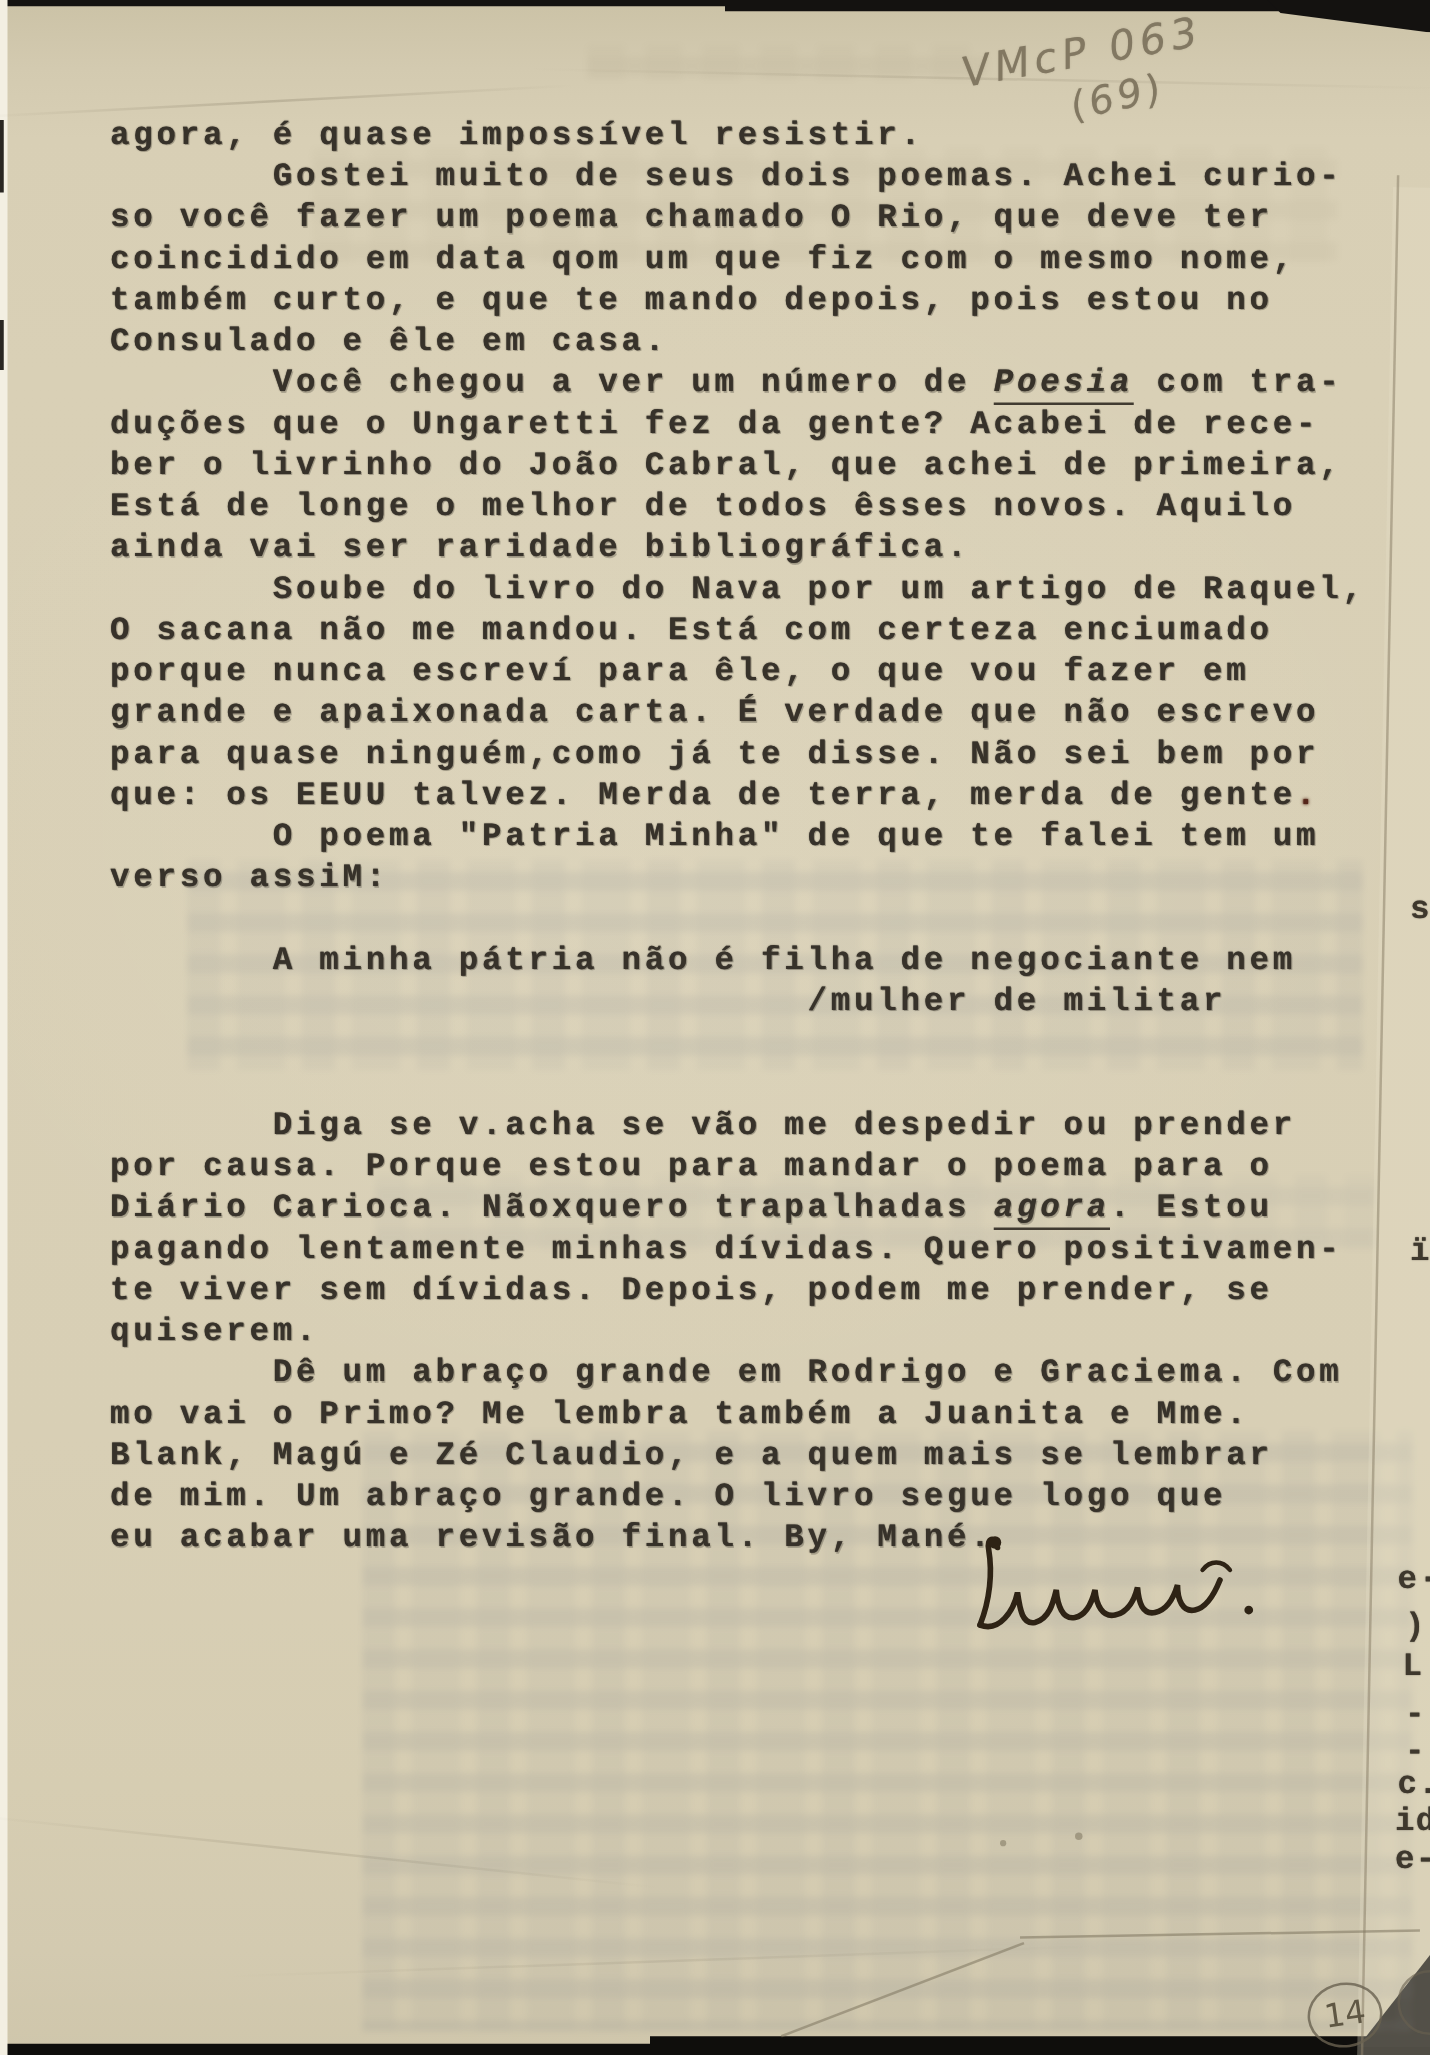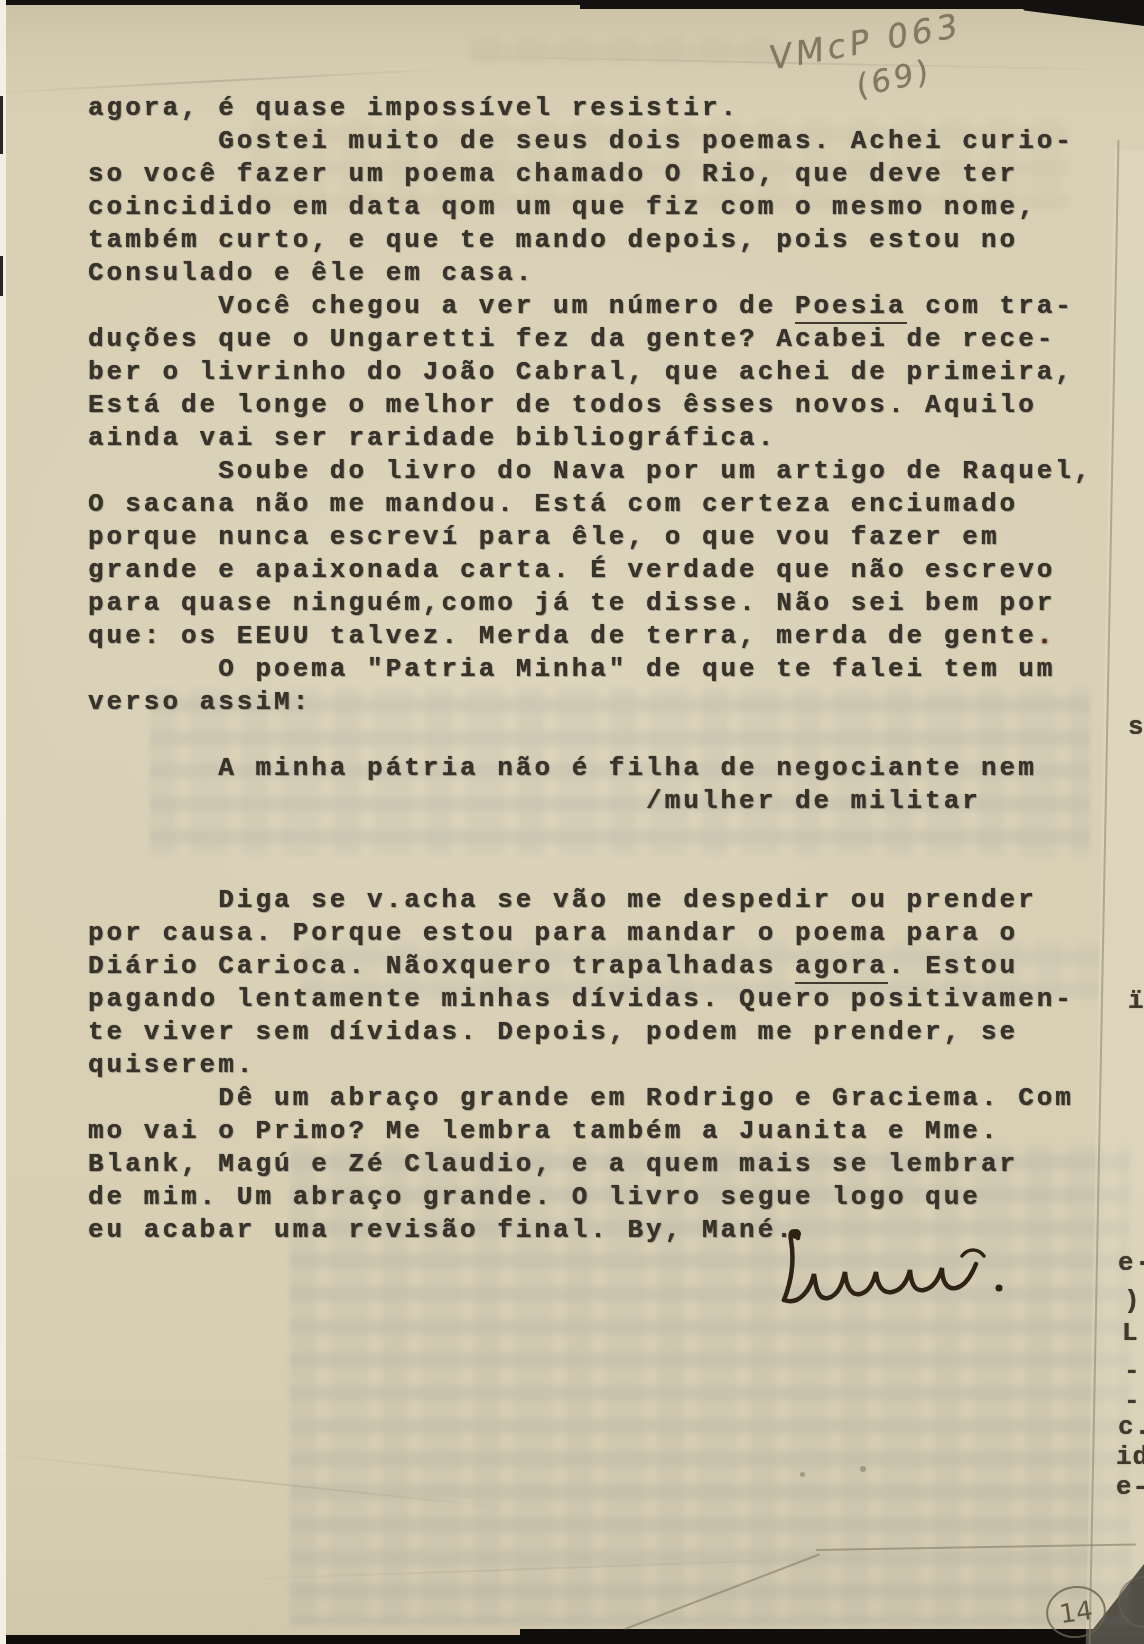--- a/index.html
+++ b/index.html
@@ -14,21 +14,21 @@
   .crease{position:absolute;height:2px;opacity:.35;pointer-events:none;
     background:linear-gradient(90deg,rgba(110,100,78,0),rgba(110,100,78,.7),rgba(110,100,78,0));}
   
   #letter-body{
     position:absolute;left:88px;top:92px;width:1010px;
     font:700 26px/33px "Liberation Mono",monospace;
     letter-spacing:3px;color:#37322a;white-space:pre;
     text-shadow:0 0 1px rgba(44,38,30,.85),1px 1px 0 rgba(44,38,30,.25);
   }
   .tline{height:33px;}
-  .u{border-bottom:2px solid rgba(48,42,34,.9);padding-bottom:1px;}
+  .u{border-bottom:2px solid rgba(48,42,34,.9);padding-bottom:1px;font-style:italic;}
   .blob{color:#55261a;text-shadow:0 0 2px #55261a,0 0 3px rgba(85,38,26,.7);}
   
   .ghost{position:absolute;pointer-events:none;filter:blur(2.5px);
     background:
       repeating-linear-gradient(180deg,rgba(0,0,0,0) 0 9px,rgba(92,104,122,.55) 10px 24px,rgba(0,0,0,0) 25px 33px),
       repeating-linear-gradient(90deg,rgba(92,104,122,.35) 0 26px,rgba(0,0,0,0) 26px 40px,rgba(92,104,122,.28) 40px 78px,rgba(0,0,0,0) 78px 92px);}
   .ghost.warm{background:
       repeating-linear-gradient(180deg,rgba(0,0,0,0) 0 9px,rgba(128,118,92,.5) 10px 24px,rgba(0,0,0,0) 25px 33px),
       repeating-linear-gradient(90deg,rgba(128,118,92,.32) 0 30px,rgba(0,0,0,0) 30px 46px);}
   

